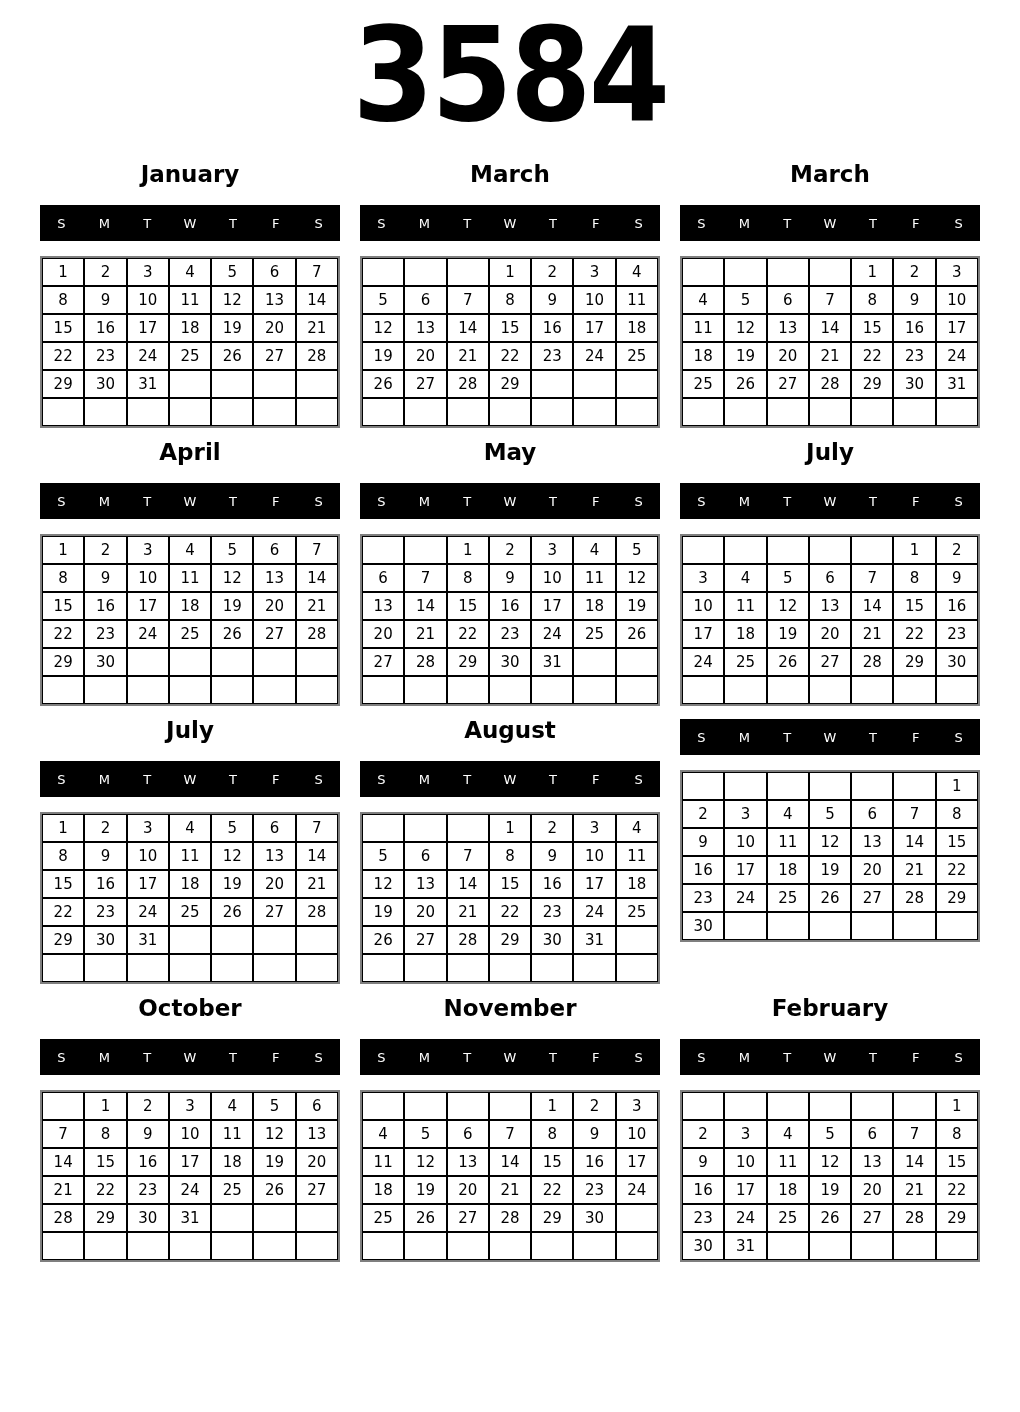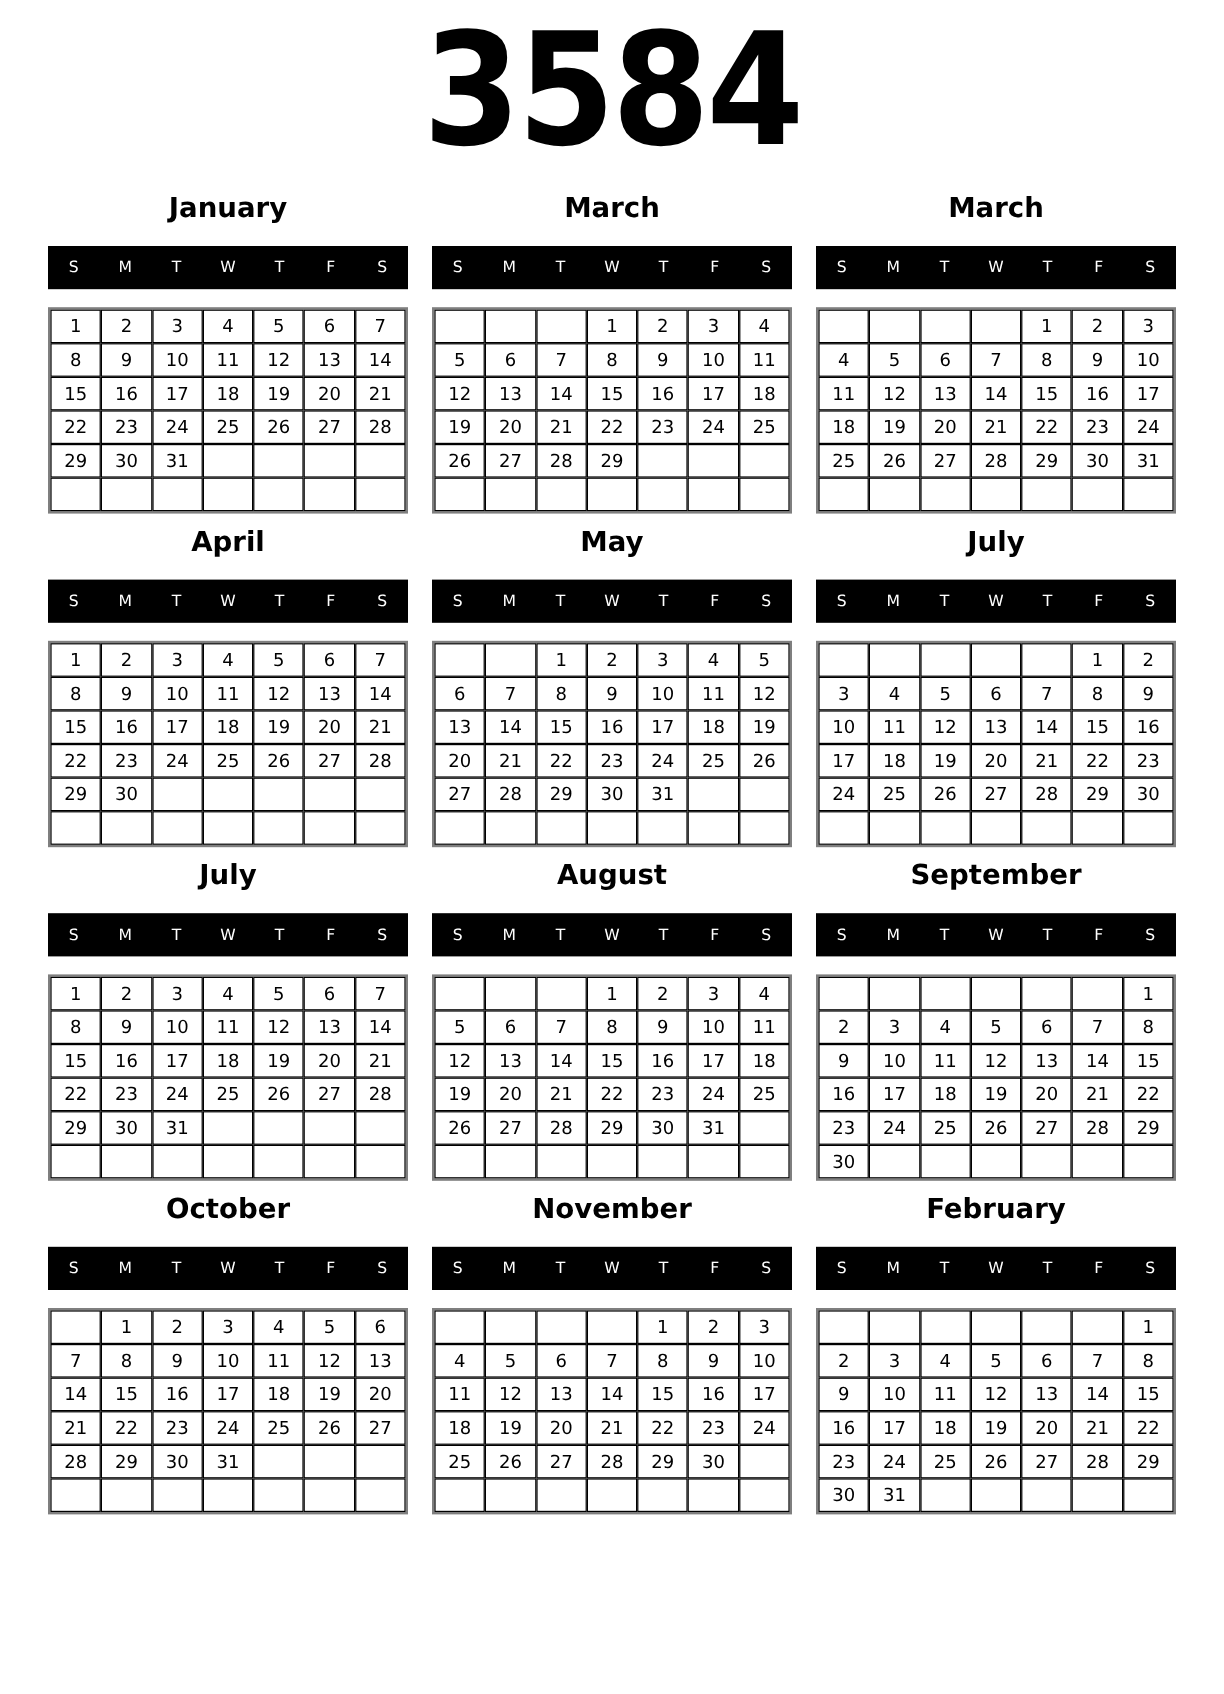--- a/index.html
+++ b/index.html
@@ -496,21 +496,20 @@
           <div class="date-cell"></div>
           <div class="date-cell"></div>
           <div class="date-cell"></div>
           <div class="date-cell"></div>
           <div class="date-cell"></div>
           <div class="date-cell"></div>
         </div>
   </div>
 
   <div class="month">
-    <div class="month-name">September</div>
     <div class="day-header">
           <div class="day-letter">S</div>
           <div class="day-letter">M</div>
           <div class="day-letter">T</div>
           <div class="day-letter">W</div>
           <div class="day-letter">T</div>
           <div class="day-letter">F</div>
           <div class="day-letter">S</div>
         </div>
     <div class="date-grid">

